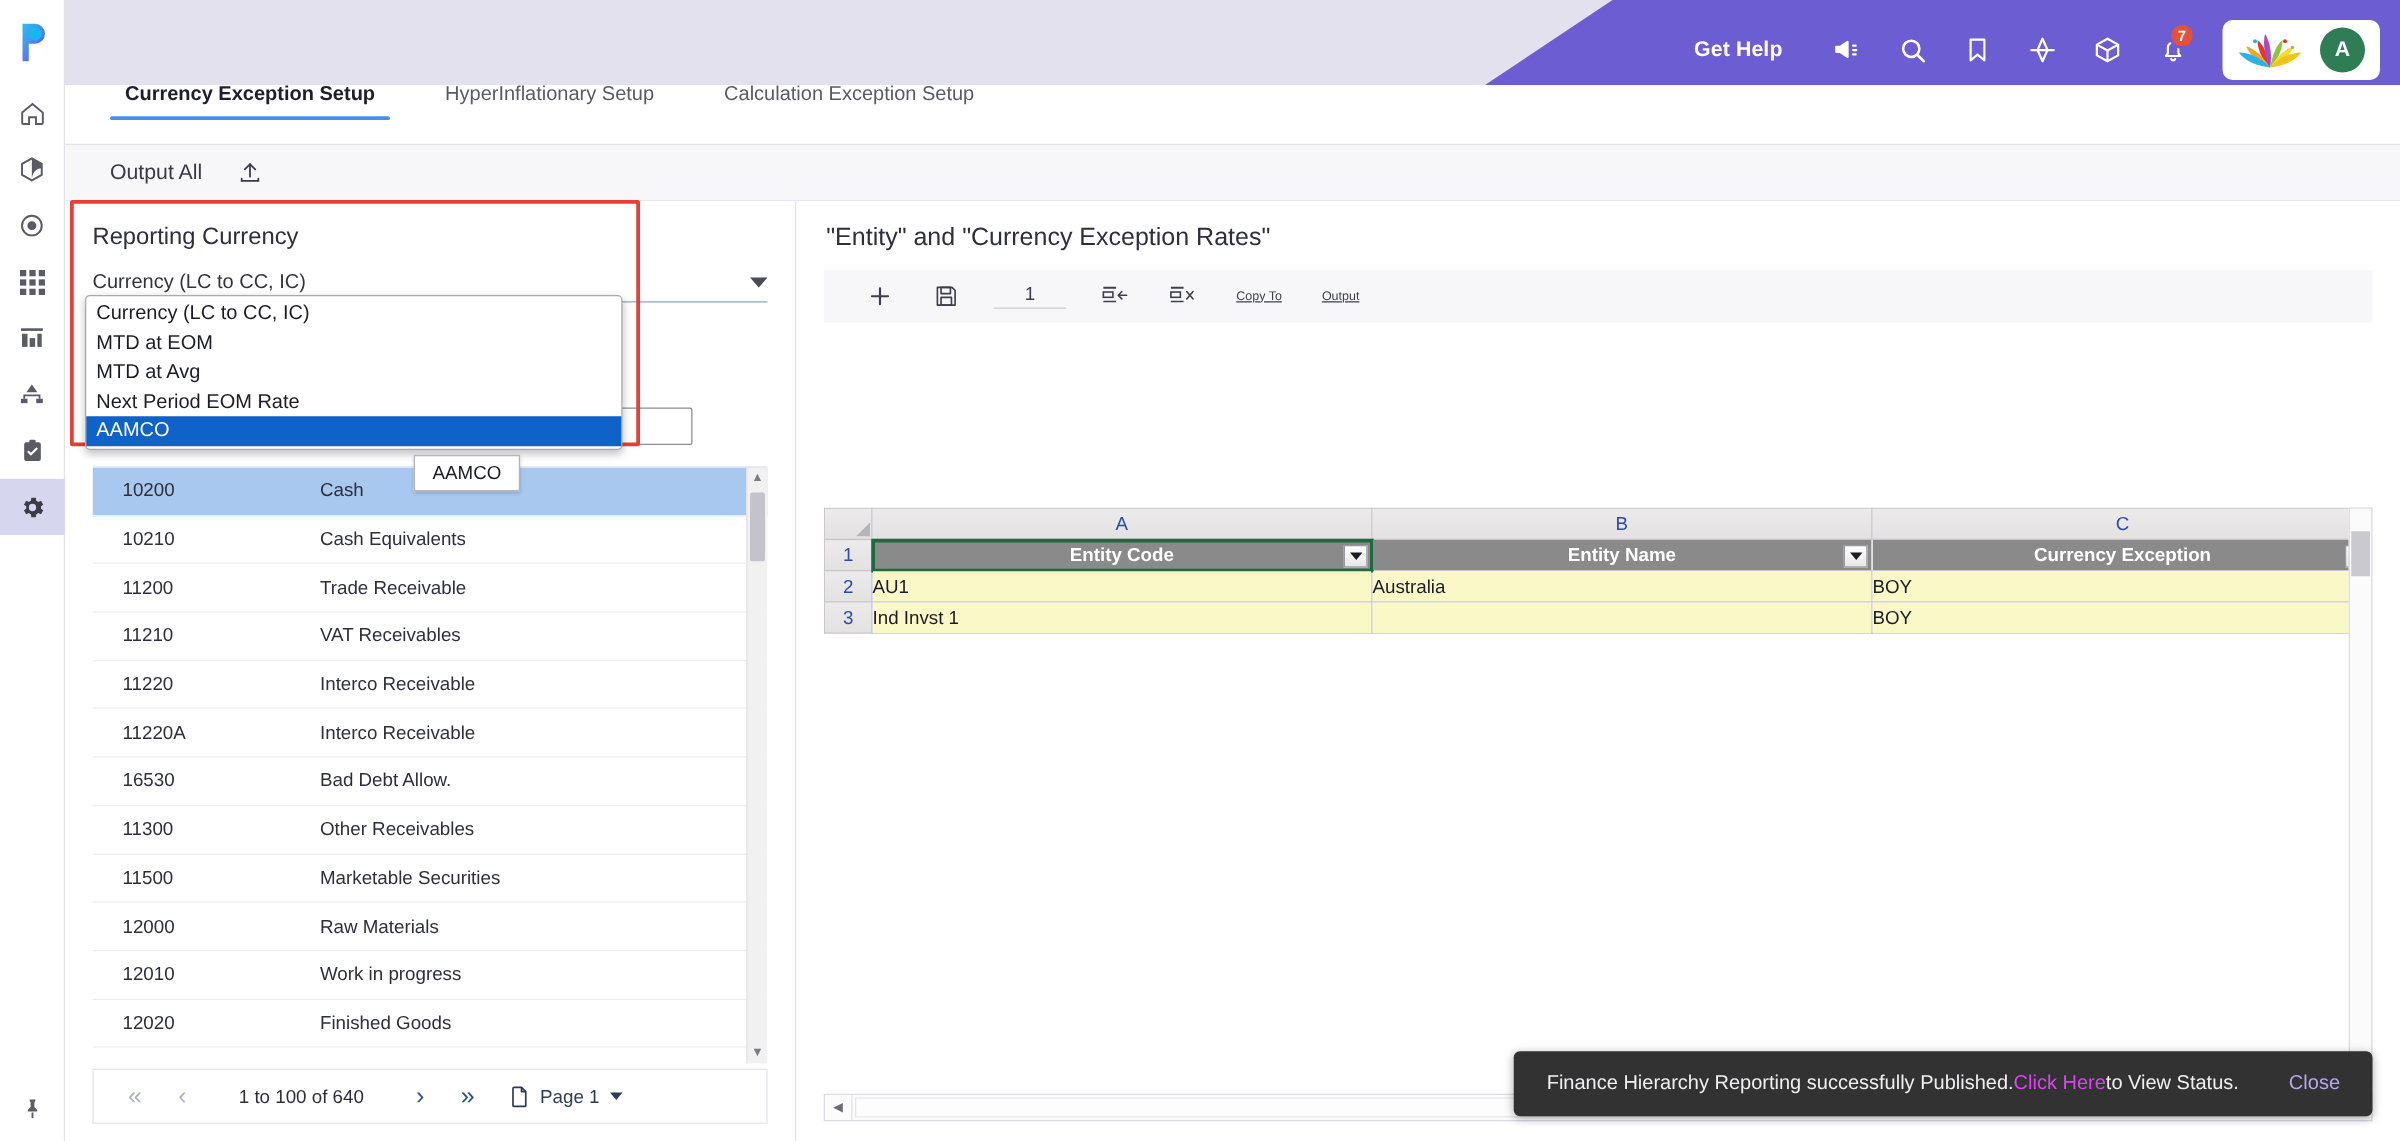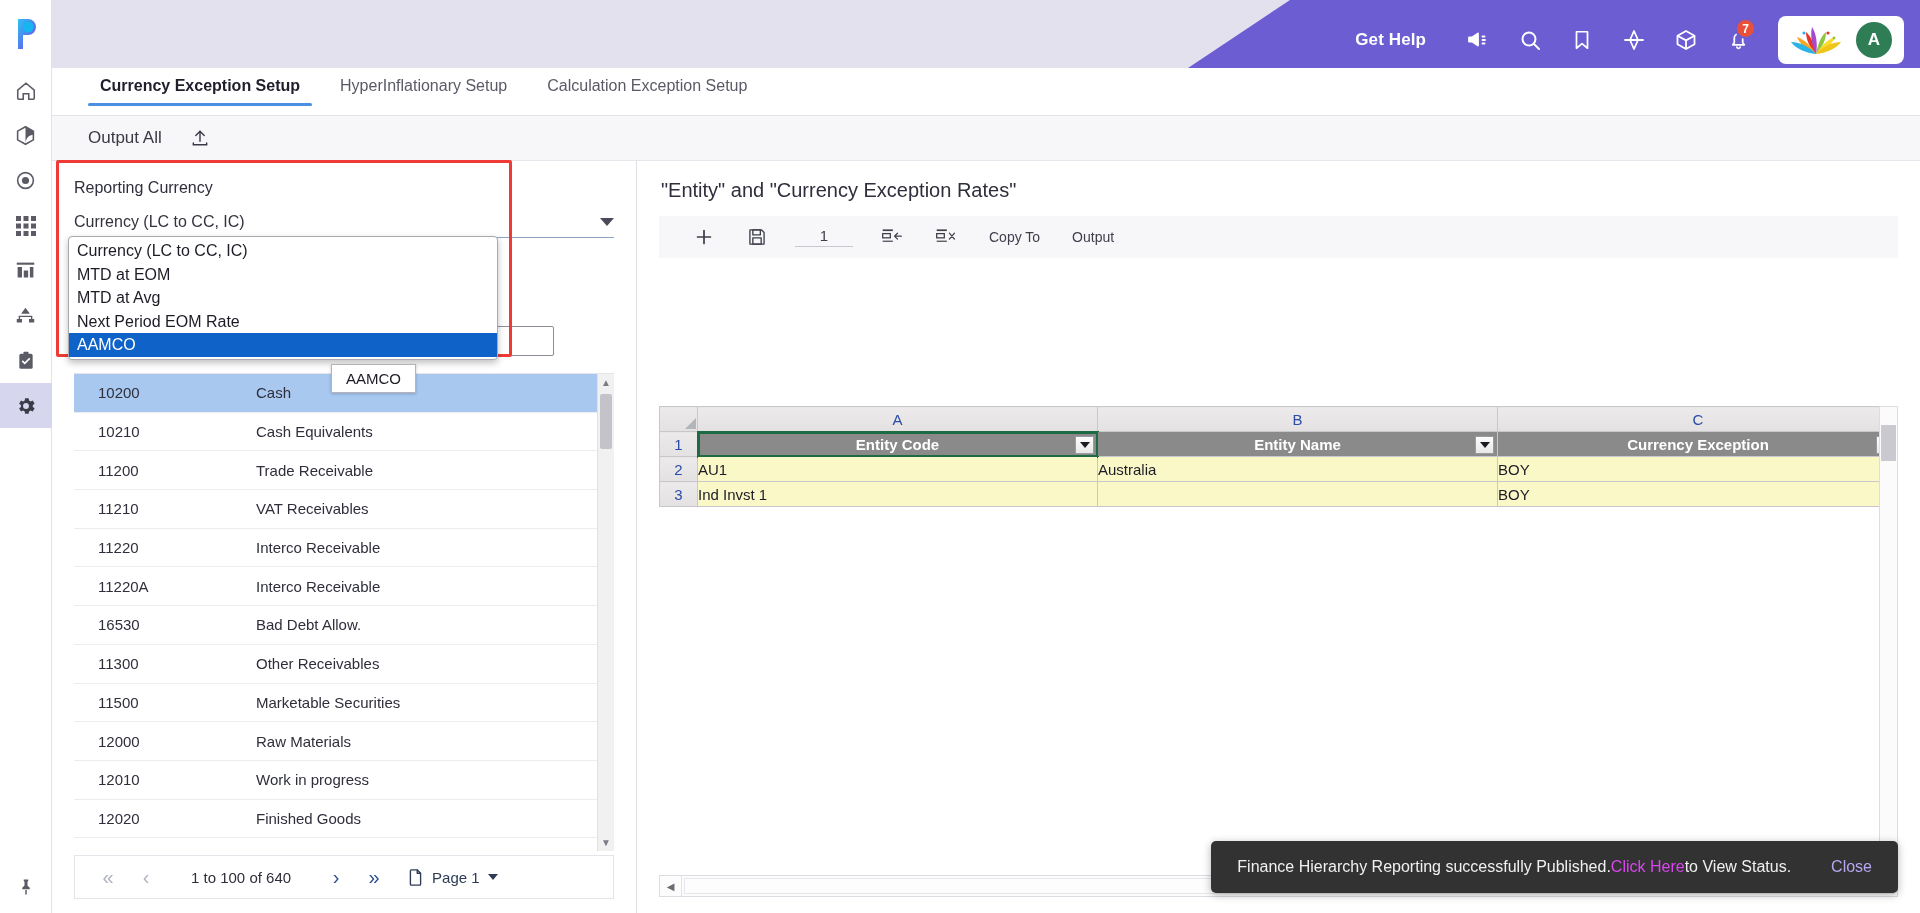--- a/index.html
+++ b/index.html
@@ -62,21 +62,21 @@
   }
   .avatar {
     width: 36px; height: 36px; border-radius: 50%; background: #2e7d55; color:#fff;
     display:flex; align-items:center; justify-content:center; font-size: 17px; font-weight: 600;
   }
 
   
   .tabs {
     position: absolute; left: 52px; top: 68px; right: 0; height: 48px;
     background: #fff; border-bottom: 1px solid #e3e3e8;
-    display: flex; align-items: center; padding-left: 28px; gap: 0;
+    display: flex; align-items: flex-start; padding-left: 28px; gap: 16px;
   }
   .tab {
     padding: 0 20px 11px 20px; font-size: 16px; color: #5a5a66; cursor: pointer;
     position: relative; line-height: 1;
   }
   .tab.active { color: #1f1f2c; font-weight: 600; }
   .tab.active::after {
     content:""; position: absolute; left: 8px; right: 8px; bottom: -1px; height: 3px;
     background: #4a90e2; border-radius: 2px;
   }
@@ -88,21 +88,21 @@
     display:flex; align-items:center; padding-left: 36px; gap: 28px;
   }
   .toolbar-label { font-size: 17px; color: #3a3a46; cursor: pointer; }
   .toolbar-icon { color:#3a3a46; cursor:pointer; display:flex; align-items:center;}
 
   
   .left-panel {
     position: absolute; left: 52px; top: 161px; width: 585px; bottom: 0;
     background: #fff; border-right: 1px solid #dfdfe6;
   }
-  .panel-title { font-size: 16px; color: #2e2e3c; padding: 18px 0 0 22px; }
+  .panel-title { font-size: 19px; color: #2e2e3c; padding: 18px 0 0 22px; }
   .field-label { font-size: 16px; color:#33333f; }
   .select-row {
     margin: 16px 22px 0 22px; display:flex; align-items:center; justify-content: space-between;
     border-bottom: 1px solid #8da3c4; padding-bottom: 6px; cursor: pointer;
   }
   .caret-down {
     width:0;height:0;border-left:7px solid transparent;border-right:7px solid transparent;
     border-top: 8px solid #4a4a58;
   }
 
@@ -146,21 +146,21 @@
 
   
   .right-panel { position:absolute; left: 637px; top: 161px; right: 0; bottom: 0; background:#fff; }
   .grid-title { font-size: 20px; color:#2e2e3c; padding: 18px 0 0 24px; }
   .grid-toolbar {
     margin: 14px 22px 0 22px; height: 42px; background:#f7f7f9;
     display:flex; align-items:center; gap: 0px; padding-left: 18px;
   }
   .gt-btn { height: 42px; display:flex; align-items:center; justify-content:center; padding: 0 16px; cursor:pointer; color:#3f3f4c; }
   .gt-num { font-size: 15px; color: #3f3f4c; border-bottom: 1px solid #c9c9d1; min-width: 58px; text-align:center; padding-bottom: 2px; margin: 0 12px; }
-  .gt-text { font-size: 14px; color:#3f3f4c; padding: 0 16px; cursor:pointer; }
+  .gt-text { font-size: 10px; color:#3f3f4c; padding: 0 16px; cursor:pointer;text-decoration:underline; }
 
   .sheet { position:absolute; left: 22px; right: 22px; top: 245px; bottom: 48px; }
   .sheet-inner { position:absolute; inset: 0 19px 0 0; overflow:hidden; }
   table.ss { border-collapse: collapse; table-layout: fixed; width: 1239px; }
   table.ss td, table.ss th { border: 1px solid #c8c8cc; font-size: 15px; padding: 0; height: 25px; }
   .colhdr {
     background: linear-gradient(#eceaea,#e3e1e1); text-align:center; color:#2b4ba8;
     font-weight: normal; font-size: 14px; height: 21px;
   }
   .corner { background: linear-gradient(#eceaea,#e3e1e1); width: 38px; }

